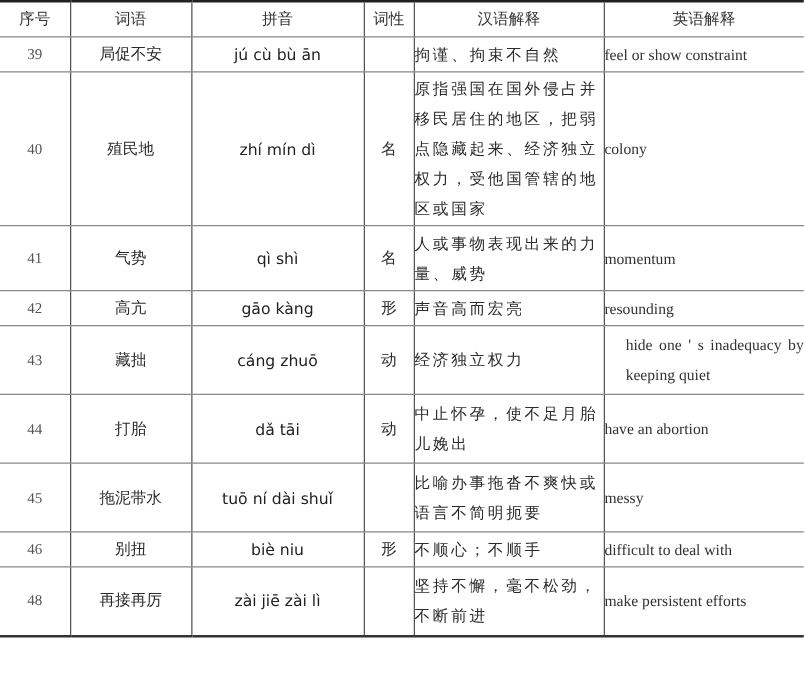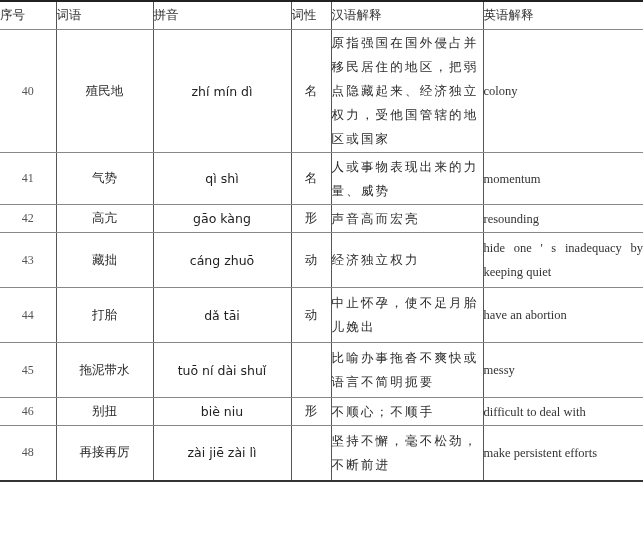--- a/index.html
+++ b/index.html
@@ -15,29 +15,29 @@
   table.vocab th, table.vocab td {
     border-left: 1px solid #555;
     border-right: 1px solid #555;
     border-top: 1px solid #888;
     border-bottom: 1px solid #888;
     padding: 0;
     vertical-align: middle;
   }
   table.vocab tr > *:first-child { border-left: none; }
   table.vocab tr > *:last-child { border-right: none; }
-  table.vocab thead tr th { border-top: 2px solid #222; height: 27px; font-weight: normal; font-size: 12.5px; color: #333; text-align: left; }
+  table.vocab thead tr th { border-top: 2px solid #222; height: 27px; font-weight: normal; font-size: 12.5px; color: #333; text-align: center; }
   table.vocab tbody tr:last-child td { border-bottom: 2px solid #333; }
   td.num { text-align: center; color: #555; font-family: "Liberation Serif", serif; font-size: 12px; }
   td.word { text-align: center; font-size: 12.5px; }
   td.pinyin { text-align: center; font-family: "DejaVu Sans", sans-serif; font-size: 12.5px; color: #222; }
   td.pos { text-align: center; font-size: 12.5px; }
   td.zh { text-align: left; padding: 0 6px 0 8px; font-size: 12.5px; line-height: 24px; letter-spacing: 2.2px; }
   td.en { text-align: left; padding: 0 6px 0 7px; font-family: "Liberation Serif", serif; font-size: 12.5px; line-height: 24px; color: #333; }
-  td.en.justify { text-align: justify; text-align-last: left; }
+  td.en.justify { text-align: justify; text-align-last: left; padding-left: 17px; }
   col.c1 { width: 56px; }
   col.c2 { width: 97px; }
   col.c3 { width: 138px; }
   col.c4 { width: 40px; }
   col.c5 { width: 152px; }
   col.c6 { width: 160px; }
 </style>
 </head>
 <body>
 
@@ -54,20 +54,28 @@
     <tr>
       <th>序号</th>
       <th>词语</th>
       <th>拼音</th>
       <th>词性</th>
       <th>汉语解释</th>
       <th>英语解释</th>
     </tr>
   </thead>
   <tbody>
+    <tr style="height:28px">
+      <td class="num">39</td>
+      <td class="word">局促不安</td>
+      <td class="pinyin">jú cù bù ān</td>
+      <td class="pos"></td>
+      <td class="zh">拘谨、拘束不自然</td>
+      <td class="en">feel or show constraint</td>
+    </tr>
     <tr style="height:123px">
       <td class="num">40</td>
       <td class="word">殖民地</td>
       <td class="pinyin">zhí mín dì</td>
       <td class="pos">名</td>
       <td class="zh">原指强国在国外侵占并移民居住的地区，把弱点隐藏起来、经济独立权力，受他国管辖的地区或国家</td>
       <td class="en">colony</td>
     </tr>
     <tr style="height:52px">
       <td class="num">41</td>

